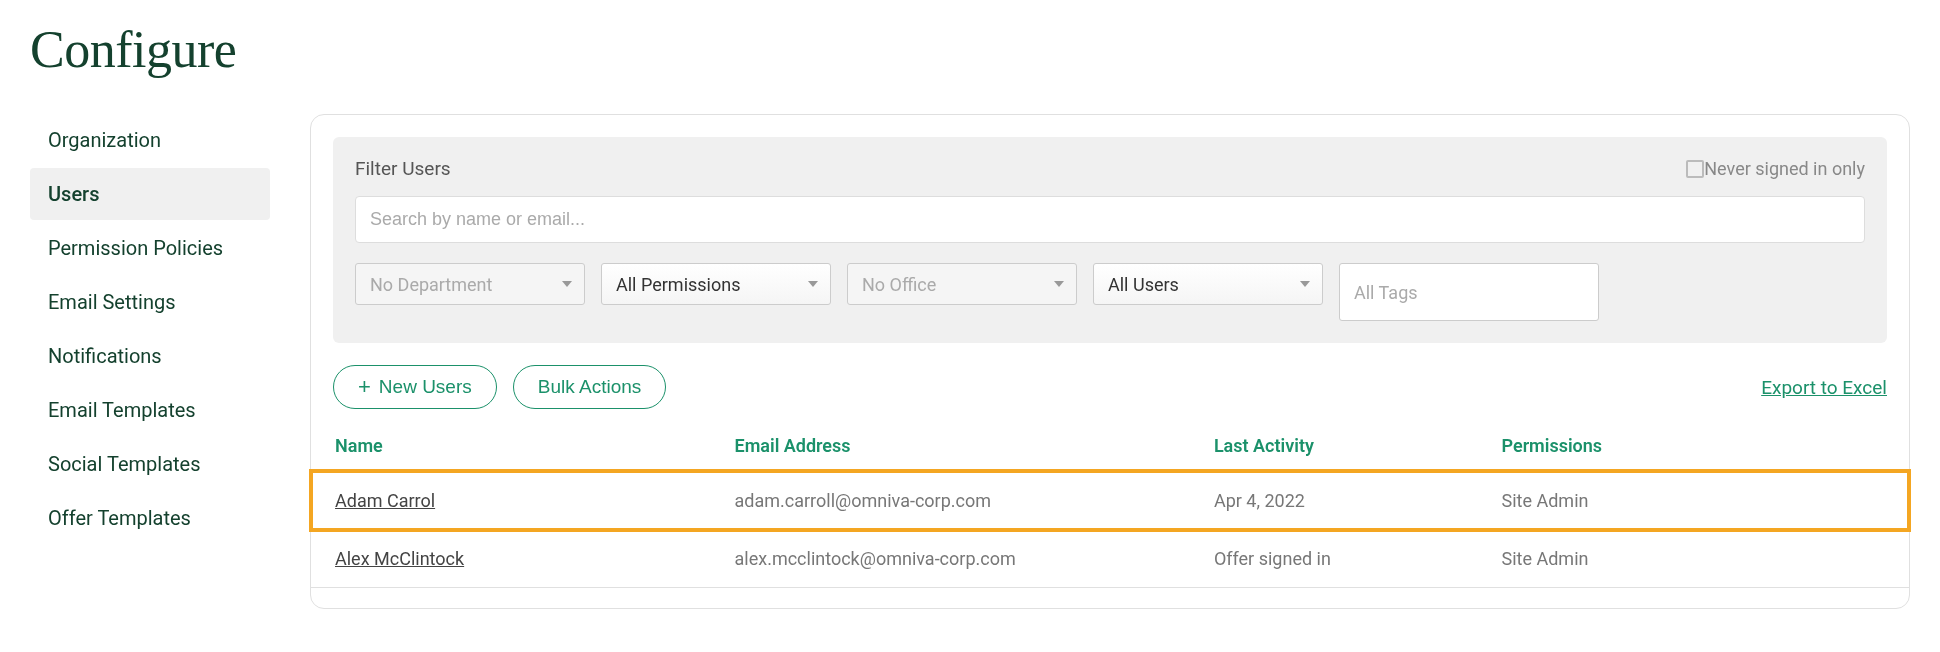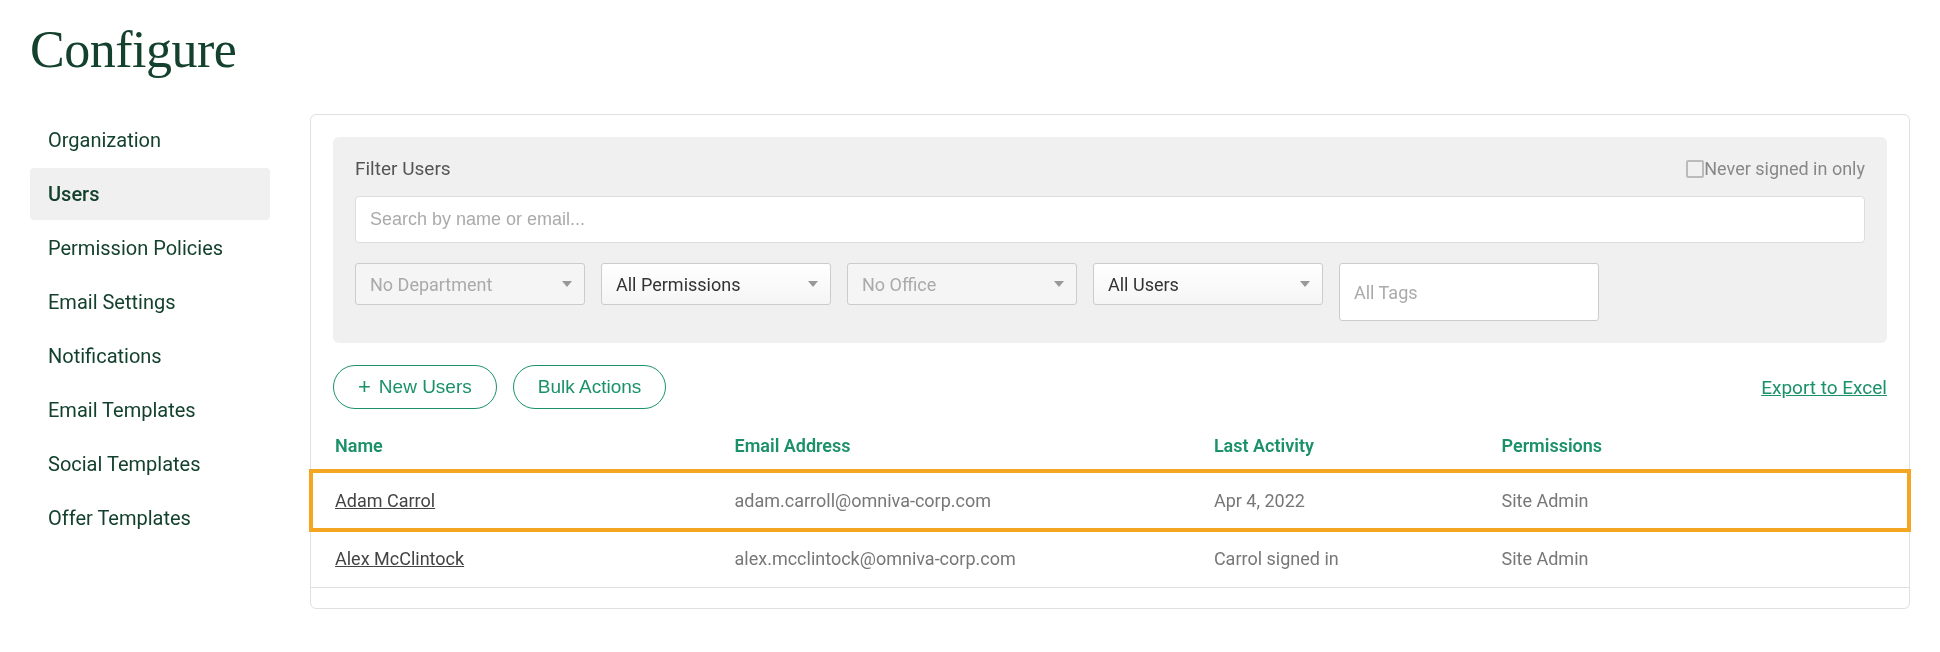--- a/index.html
+++ b/index.html
@@ -40,21 +40,21 @@
       border-radius: 4px;
       margin-bottom: 2px;
     }
     .sidebar-item.active {
       background: #f0f0f0;
       font-weight: 500;
     }
     .main {
       flex: 1;
       border: 1px solid #e0e0e0;
-      border-radius: 6px;
+      border-radius: 14px;
       padding: 0 0 20px 0;
     }
     .filter-panel {
       background: #f0f0f0;
       border-radius: 6px;
       padding: 20px 22px 22px 22px;
       margin: 22px;
     }
     .filter-top {
       display: flex;
@@ -280,20 +280,20 @@
       <tbody>
         <tr class="highlight">
           <td class="name-cell"><a href="#">Adam Carrol</a></td>
           <td>adam.carroll@omniva-corp.com</td>
           <td>Apr 4, 2022</td>
           <td>Site Admin</td>
         </tr>
         <tr>
           <td class="name-cell"><a href="#">Alex McClintock</a></td>
           <td>alex.mcclintock@omniva-corp.com</td>
-          <td>Carrol signed in</td>
+          <td>Offer signed in</td>
           <td>Site Admin</td>
         </tr>
       </tbody>
     </table>
 
   </div>
 </div>
 
 </body></html>

